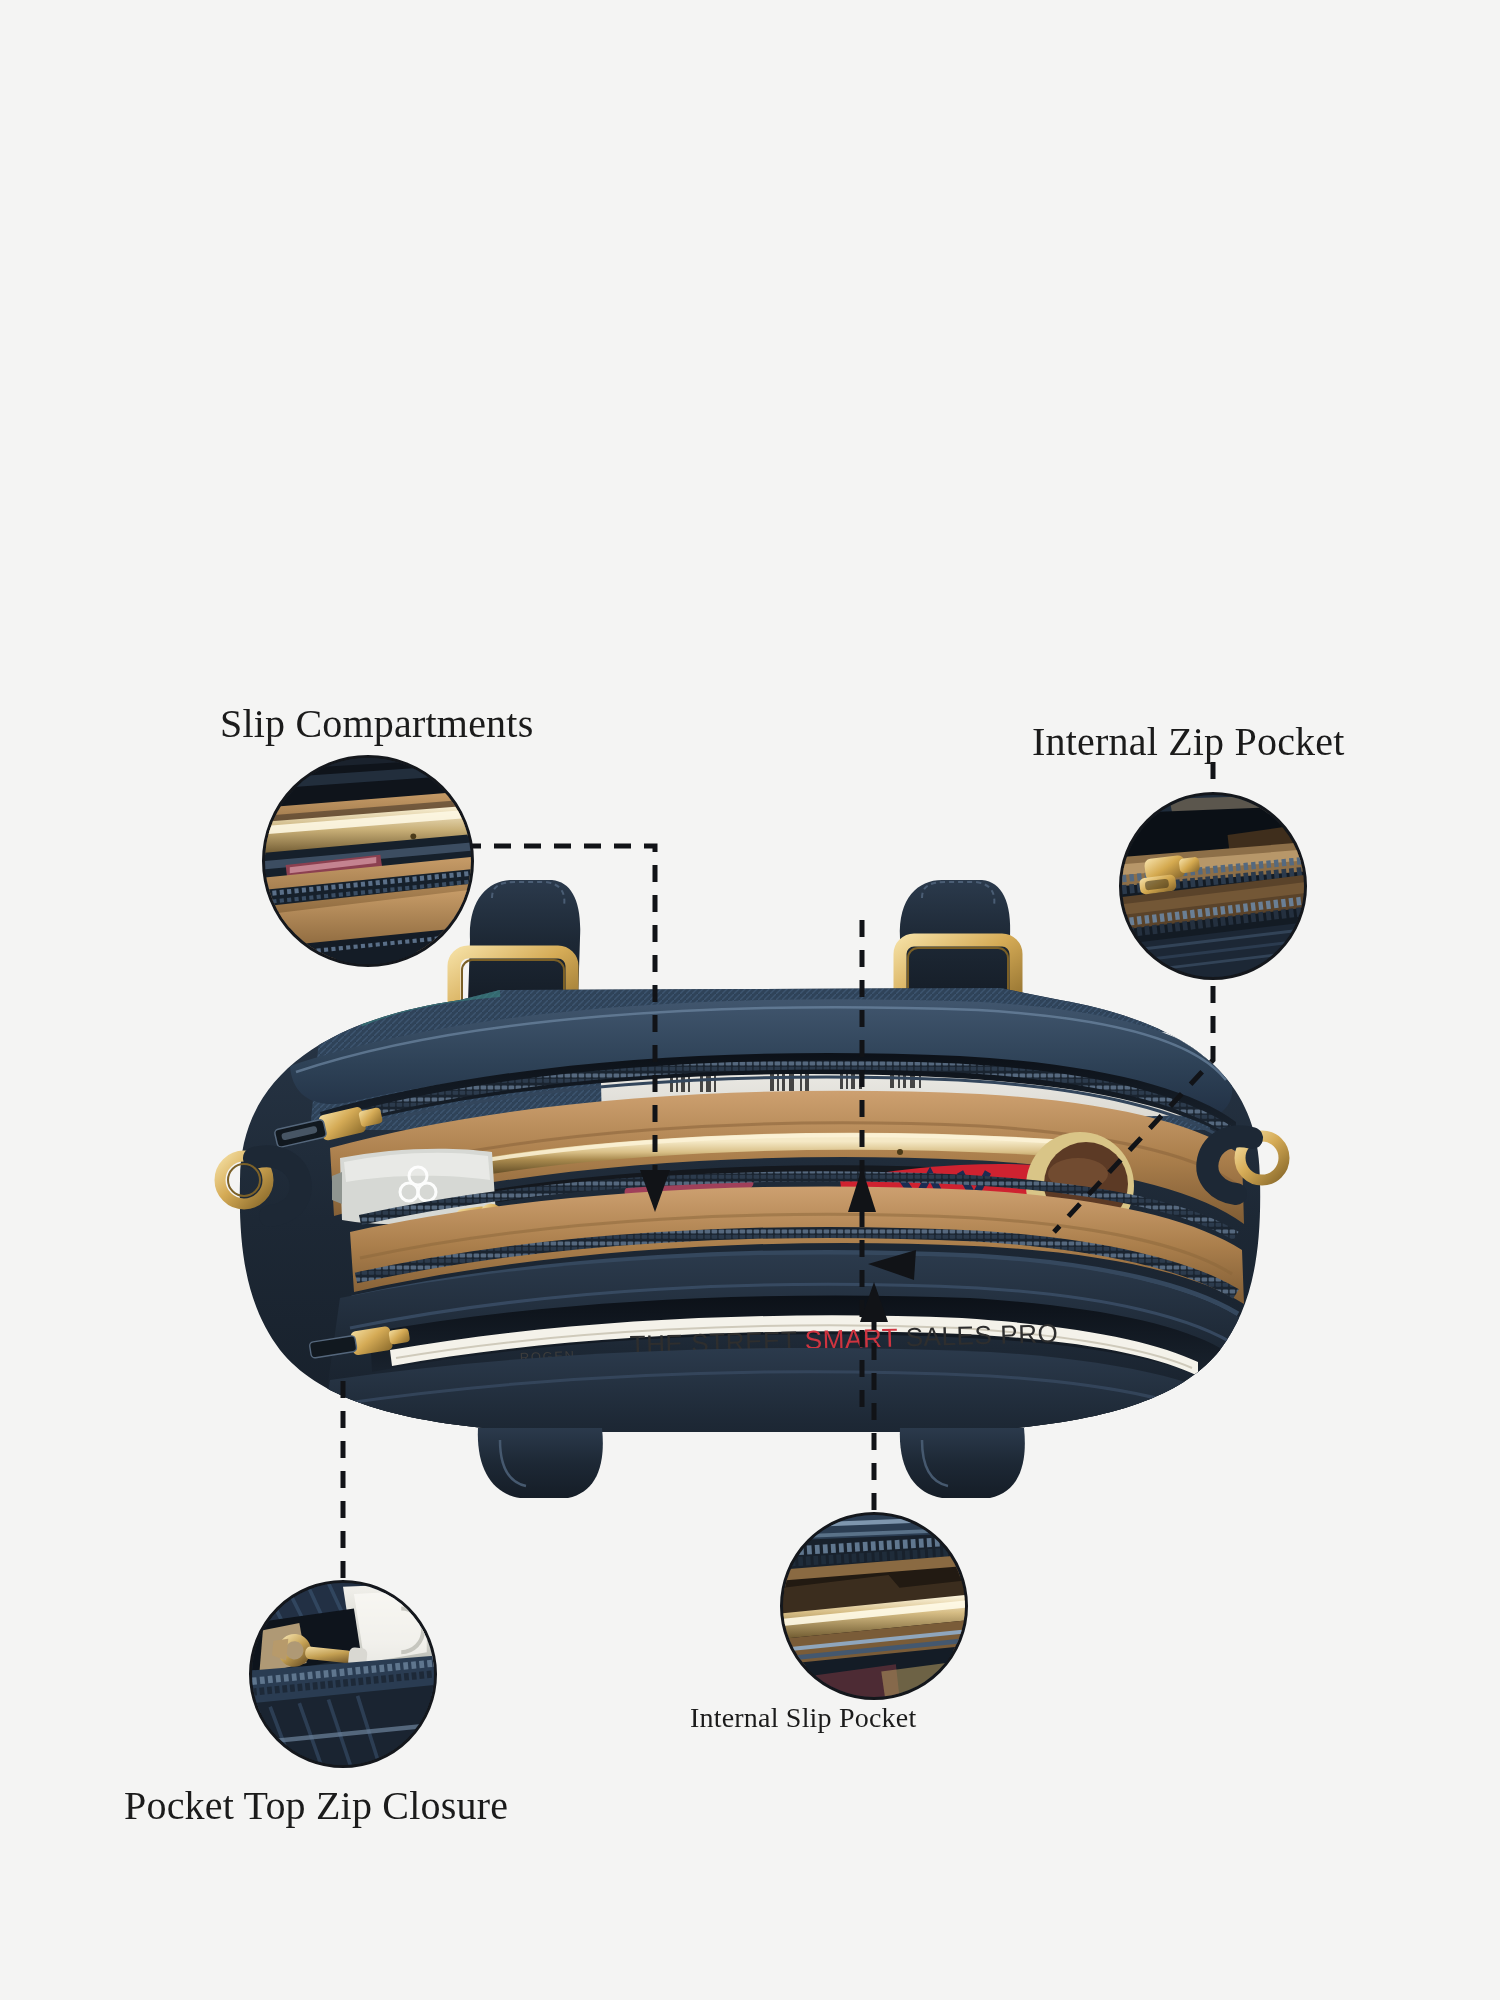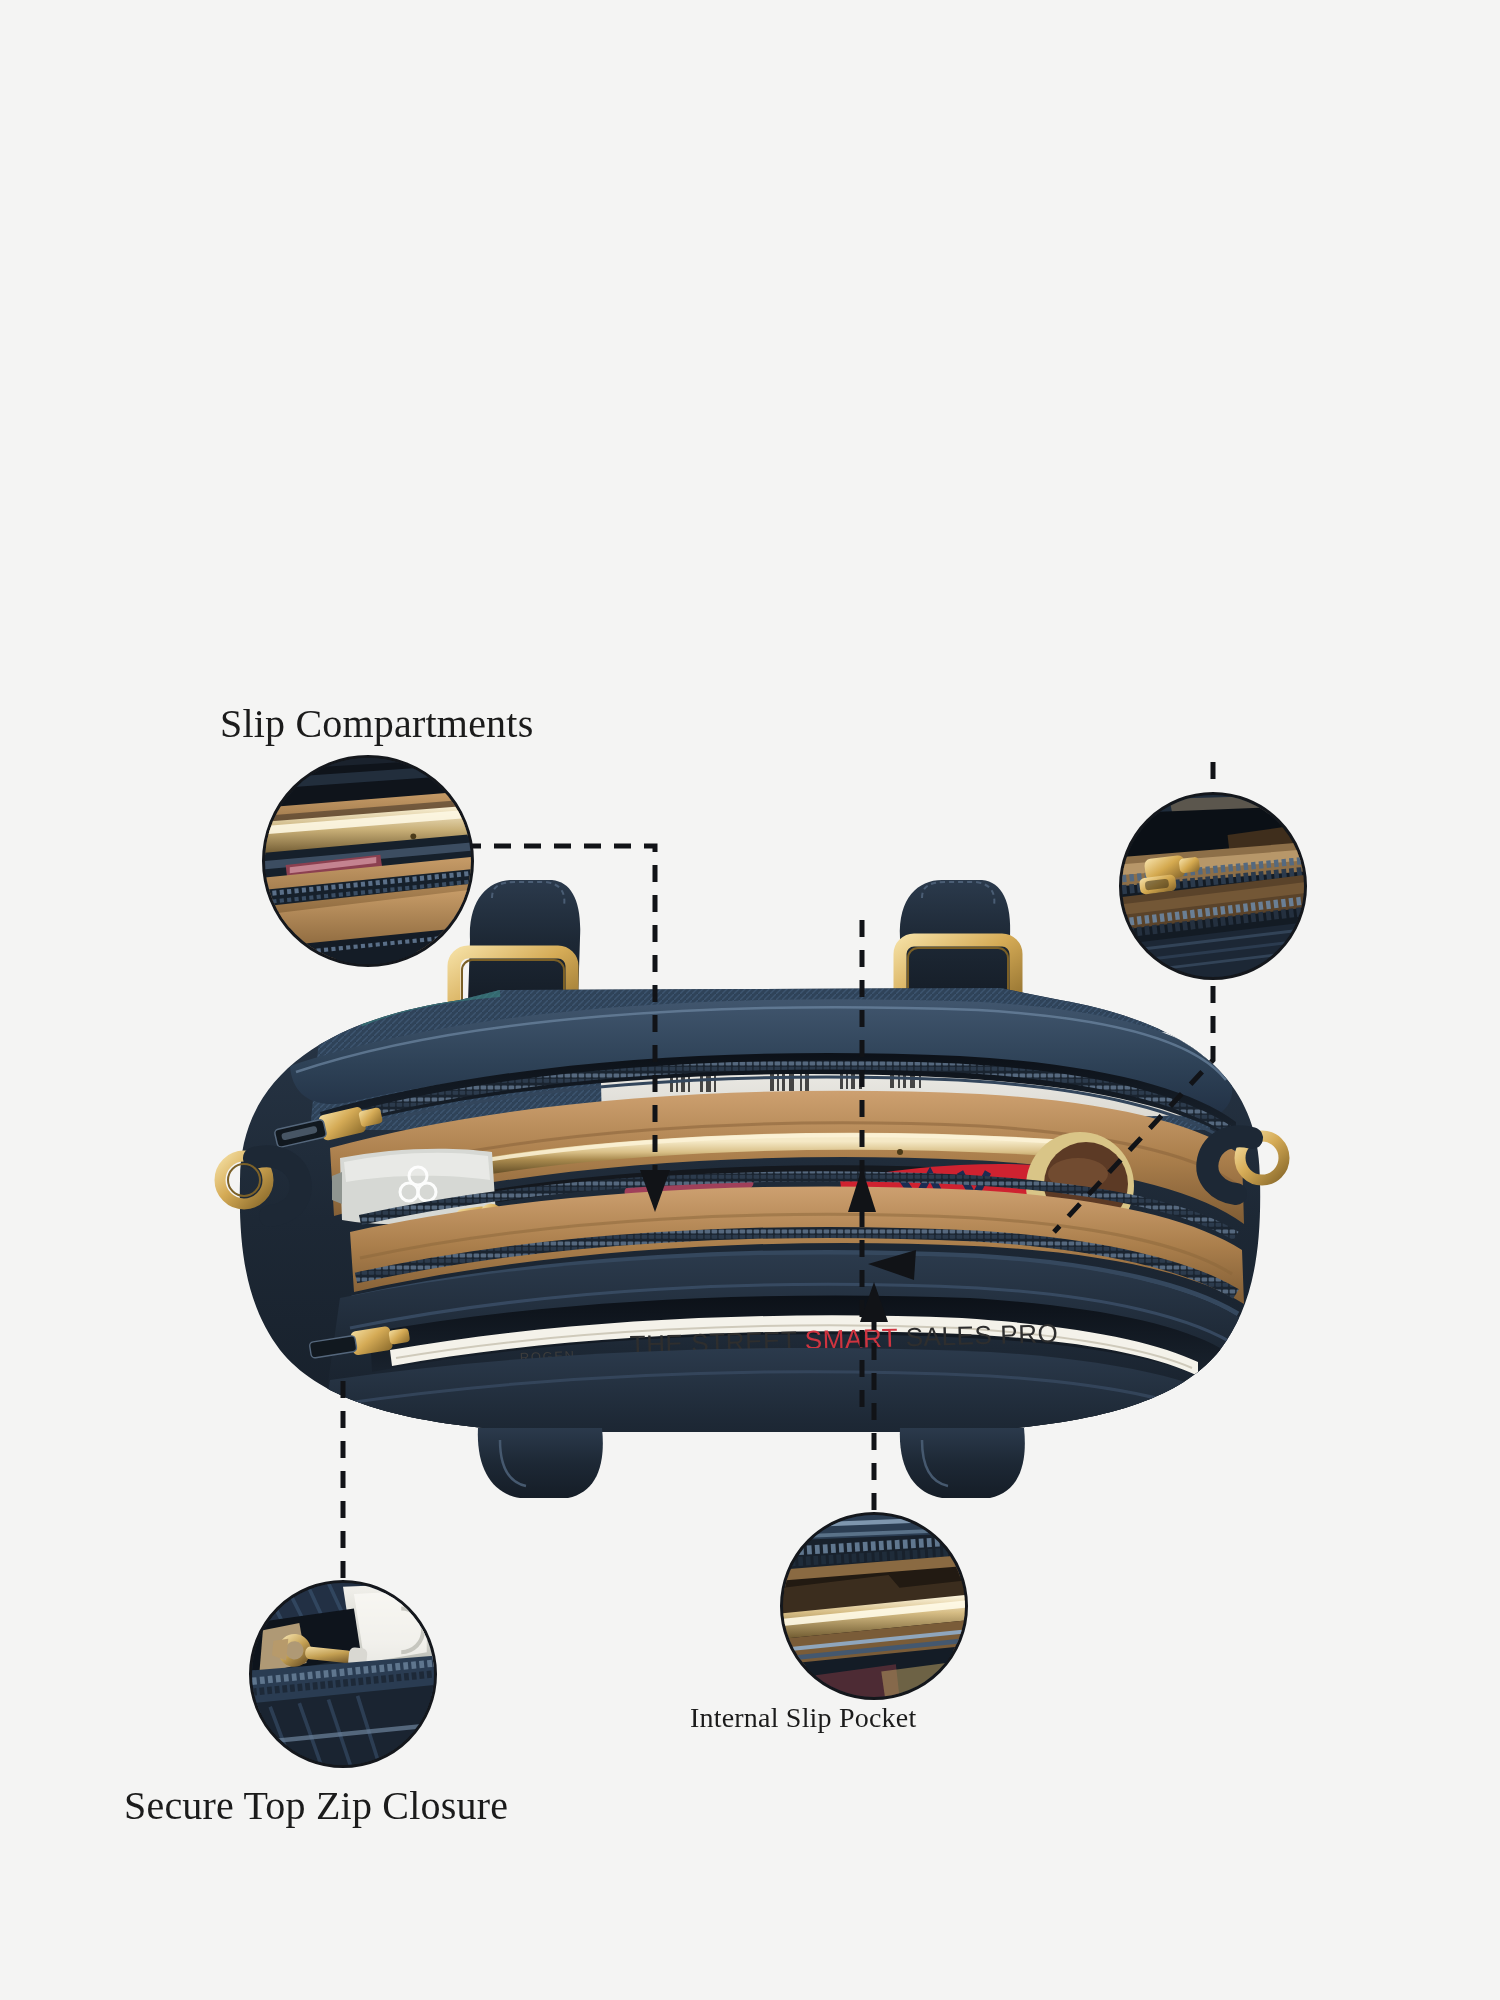--- a/index.html
+++ b/index.html
@@ -456,16 +456,17 @@
         <path d="M10,68 L22,100" stroke="#3d5471" stroke-width="2" fill="none"></path>
         <path d="M26,66 L38,100" stroke="#3d5471" stroke-width="2" fill="none"></path>
         <path d="M42,64 L54,100" stroke="#3d5471" stroke-width="2" fill="none"></path>
         <path d="M58,62 L70,100" stroke="#3d5471" stroke-width="2" fill="none"></path>
       </g>
       <path d="M0,88 L100,78" stroke="#6e849c" stroke-width="2.4" fill="none" opacity="0.7"></path>
     </svg>
   </div>
 
   <div class="callout-label" id="lbl-main">Slip Compartments</div>
+  <div class="callout-label" id="lbl-zip">Internal Zip Pocket</div>
   <div class="callout-label" id="lbl-slip">Internal Slip Pocket</div>
-  <div class="callout-label" id="lbl-secure">Secure Top Zip Closure</div>
+  <div class="callout-label" id="lbl-secure">Pocket Top Zip Closure</div>
 
 </div>
 
 </body></html>

